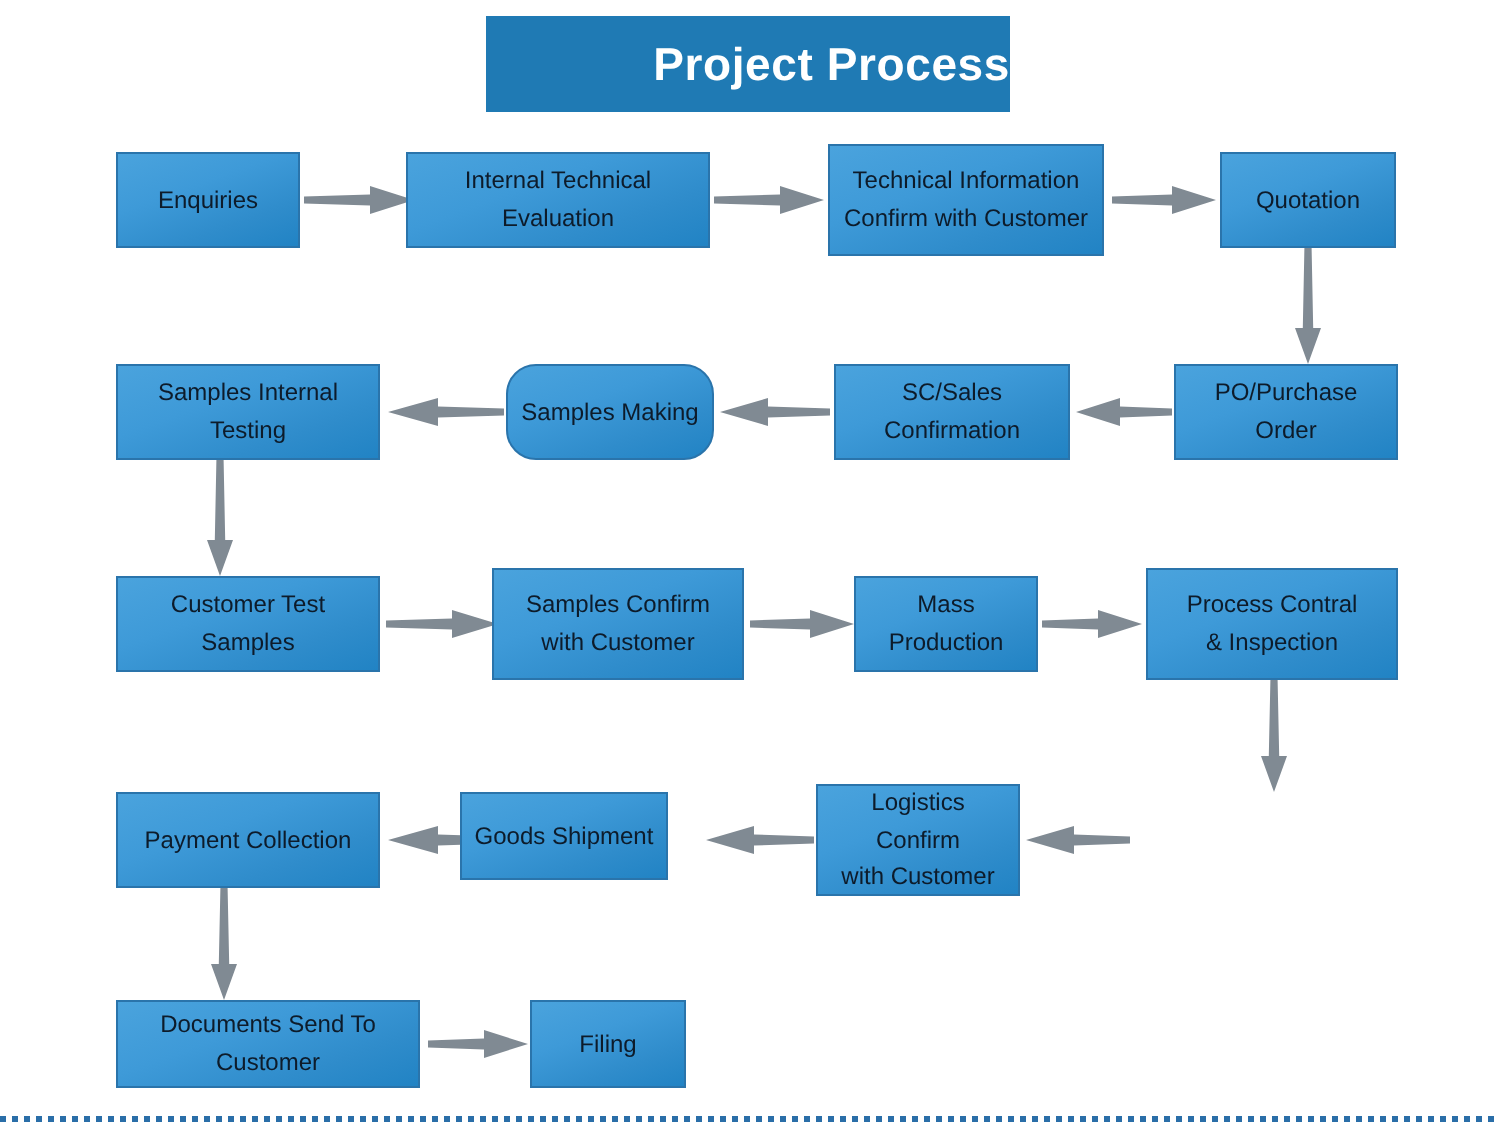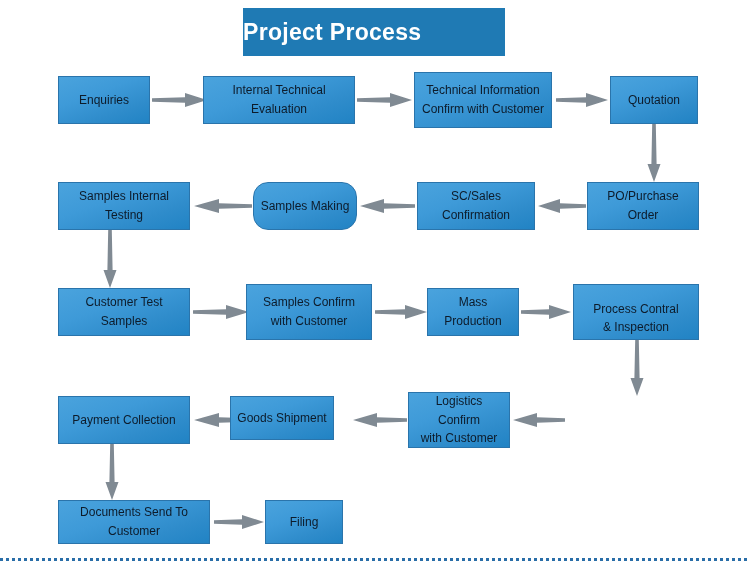--- a/index.html
+++ b/index.html
@@ -22,21 +22,21 @@
   
   .title-banner {
     position: absolute;
     left: 243px;
     top: 8px;
     width: 262px;
     height: 48px;
     background: #1f7ab4;
     display: flex;
     align-items: center;
-    justify-content: flex-start;
+    justify-content: flex-end;
   }
   .title-banner .title-text {
     color: #ffffff;
     font-size: 23px;
     font-weight: bold;
     letter-spacing: 0.3px;
     white-space: nowrap;
   }
 
   
@@ -194,21 +194,21 @@
   <div class="node" style="left:427px; top:288px; width:92px;  height:48px;">
     <span class="node-label">Mass Production</span>
   </div>
 
   <div class="arrow" style="left:521px; top:304px;">
     <svg width="50" height="16" viewBox="0 0 50 16" aria-hidden="true">
       <polygon points="0,6.2 28,5.2 28,1 50,8 28,15 28,10.8 0,9.8" fill="#808a93"></polygon>
     </svg>
   </div>
 
-  <div class="node" style="left:573px; top:284px; width:126px; height:56px;align-items:flex-end;">
+  <div class="node" style="left:573px; top:284px; width:126px; height:56px;">
     <span class="node-label">Process Contral
 &amp; Inspection</span>
   </div>
 
   <div class="arrow" style="left:628px; top:340px;">
     <svg width="18" height="56" viewBox="0 0 18 56" aria-hidden="true">
       <polygon points="7.2,0 10.8,0 11.6,38 15.5,38 9,56 2.5,38 6.4,38" fill="#808a93"></polygon>
     </svg>
   </div>
 

